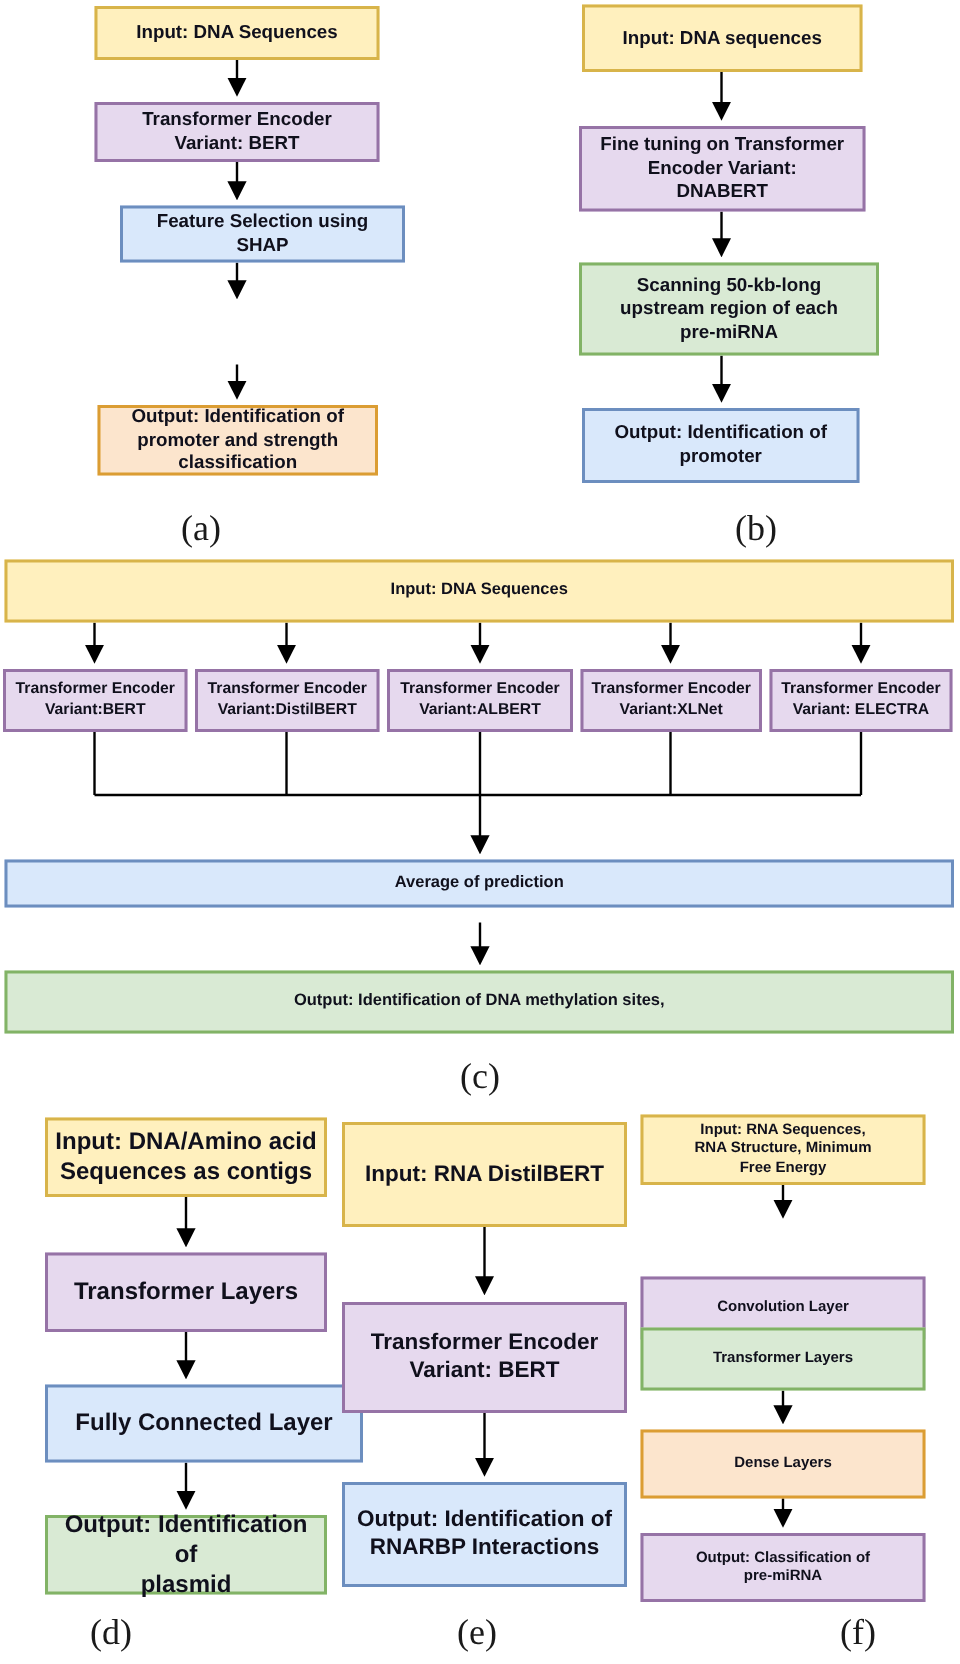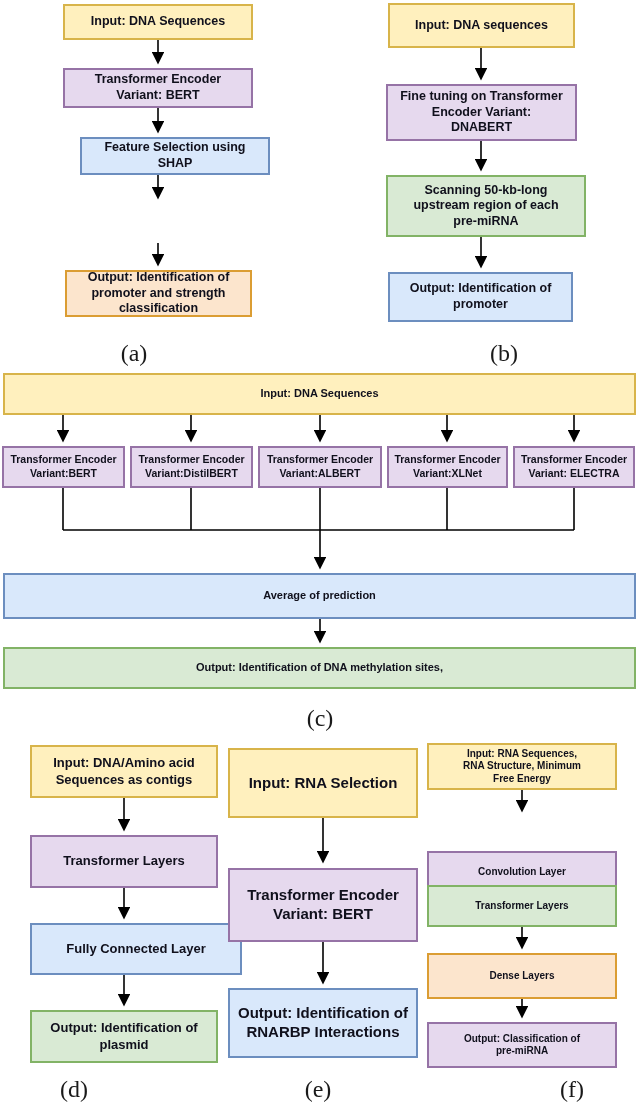--- a/index.html
+++ b/index.html
@@ -19,21 +19,21 @@
     box-sizing:border-box;
     font-weight:bold;
     color:#10101c;
     line-height:1.25;
     padding:1px 3px;
   }
   .box span{white-space:pre-line;}
   .fs-a{font-size:12.5px;}
   .fs-c{font-size:11px;}
   .fs-cp{font-size:10.5px;line-height:1.3;}
-  .fs-d{font-size:13px;}
+  .fs-d{font-size:16px;}
   .fs-e{font-size:15px;}
   .fs-f{font-size:10px;}
   .panel-label{
     position:absolute;width:60px;height:30px;
     display:flex;align-items:center;justify-content:center;
     font-family:"Liberation Serif",serif;
     font-size:24px;color:#1a1a1a;
   }
 </style>
 </head>
@@ -143,21 +143,21 @@
 Variant:ALBERT</span>
     </div>
   <div class="box fs-cp" style="left: 387px; top: 446px; width: 121px; height: 42px; background: rgb(230, 217, 238); border-color: rgb(150, 115, 166);">
       <span>Transformer Encoder
 Variant:XLNet</span>
     </div>
   <div class="box fs-cp" style="left: 513px; top: 446px; width: 122px; height: 42px; background: rgb(230, 217, 238); border-color: rgb(150, 115, 166);">
       <span>Transformer Encoder
 Variant: ELECTRA</span>
     </div>
-  <div class="box fs-c" style="left: 3px; top: 573px; width: 633px; height: 46px; background: rgb(217, 232, 251); border-color: rgb(108, 142, 191);">
+  <div class="box fs-c" style="left: 3px; top: 573px; width: 633px; height: 32px; background: rgb(217, 232, 251); border-color: rgb(108, 142, 191);">
       <span>Average of prediction</span>
     </div>
   <div class="box fs-c" style="left: 3px; top: 647px; width: 633px; height: 42px; background: rgb(217, 234, 212); border-color: rgb(130, 179, 102);">
       <span>Output: Identification of DNA methylation sites,</span>
     </div>
   <div class="panel-label" style="left:290px;top:703px;">(c)</div>
 
   <div class="box fs-d" style="left: 30px; top: 745px; width: 188px; height: 53px; background: rgb(255, 240, 190); border-color: rgb(216, 180, 74);">
       <span>Input: DNA/Amino acid
 Sequences as contigs</span>
@@ -168,21 +168,21 @@
   <div class="box fs-d" style="left: 30px; top: 923px; width: 212px; height: 52px; background: rgb(217, 232, 251); border-color: rgb(108, 142, 191);">
       <span>Fully Connected Layer</span>
     </div>
   <div class="box fs-d" style="left: 30px; top: 1010px; width: 188px; height: 53px; background: rgb(217, 234, 212); border-color: rgb(130, 179, 102);">
       <span>Output:  Identification of
 plasmid</span>
     </div>
   <div class="panel-label" style="left:44px;top:1074px;">(d)</div>
 
   <div class="box fs-e" style="left: 228px; top: 748px; width: 190px; height: 70px; background: rgb(255, 240, 190); border-color: rgb(216, 180, 74);">
-      <span>Input: RNA Selection</span>
+      <span>Input: RNA DistilBERT</span>
     </div>
   <div class="box fs-e" style="left: 228px; top: 868px; width: 190px; height: 74px; background: rgb(230, 217, 238); border-color: rgb(150, 115, 166);">
       <span>Transformer Encoder
 Variant: BERT</span>
     </div>
   <div class="box fs-e" style="left: 228px; top: 988px; width: 190px; height: 70px; background: rgb(217, 232, 251); border-color: rgb(108, 142, 191);">
       <span>Output: Identification of
 RNARBP Interactions</span>
     </div>
   <div class="panel-label" style="left:288px;top:1074px;">(e)</div>

